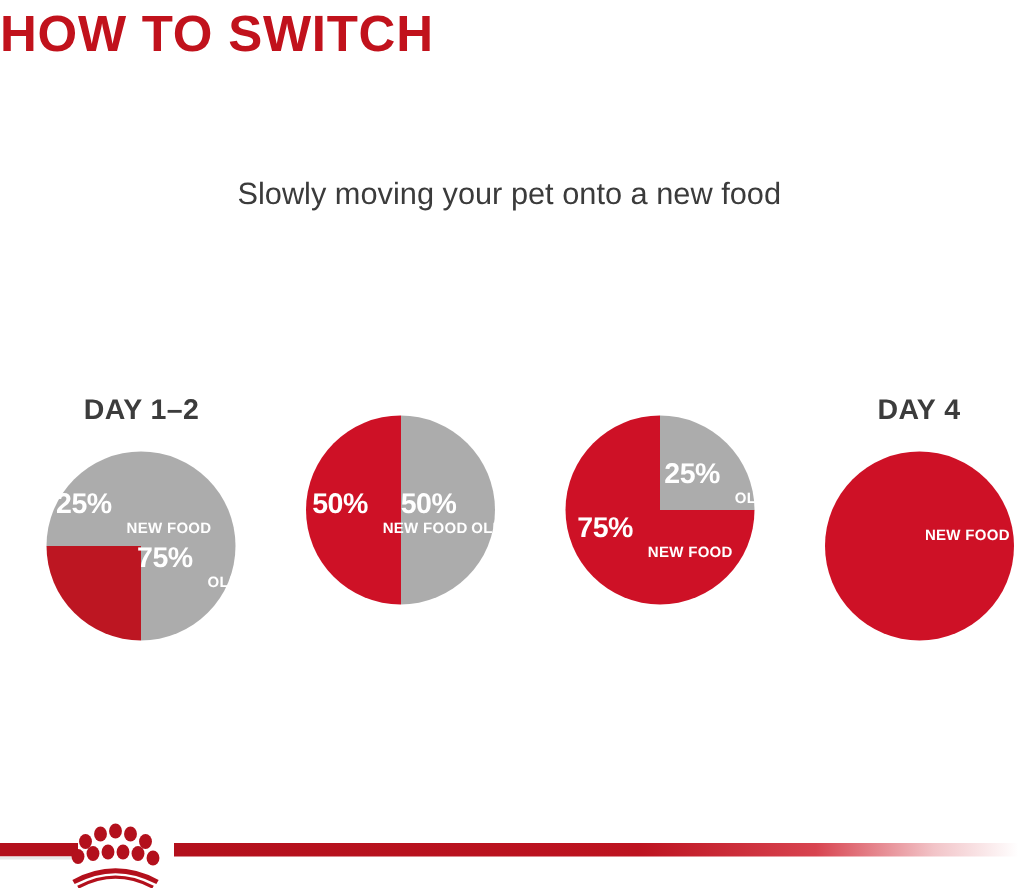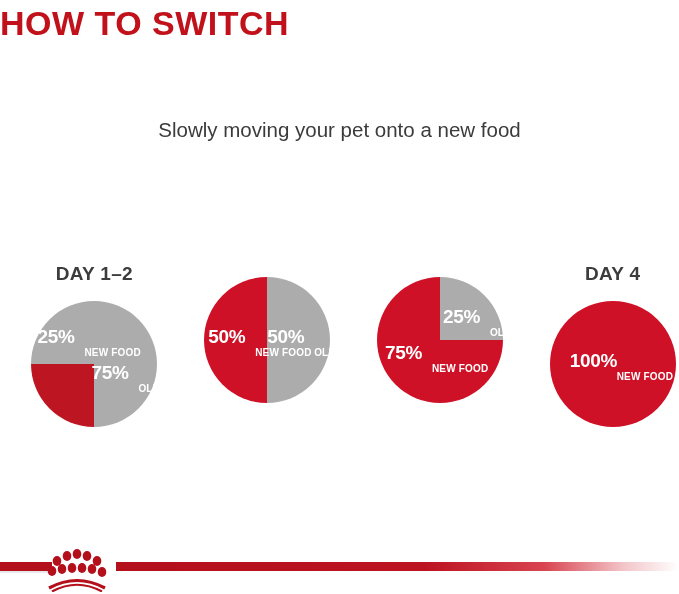--- a/index.html
+++ b/index.html
@@ -219,21 +219,20 @@
         <span class="who">NEW FOOD</span>
       </div>
     </div>
   </div>
 
   <div class="pie-cell c3">
     <div class="day-label">DAY 4</div>
     <div class="pie-wrap">
       <div class="pie" style="background: #ce1126;"></div>
       <div class="slice-label lbl-p3-new">
-        <span class="pct">100%</span>
         <span class="who">NEW FOOD</span>
       </div>
     </div>
   </div>
 
 </div>
 
 <div class="footer">
   <div class="rule-left"></div>
   <div class="rule-right"></div>

